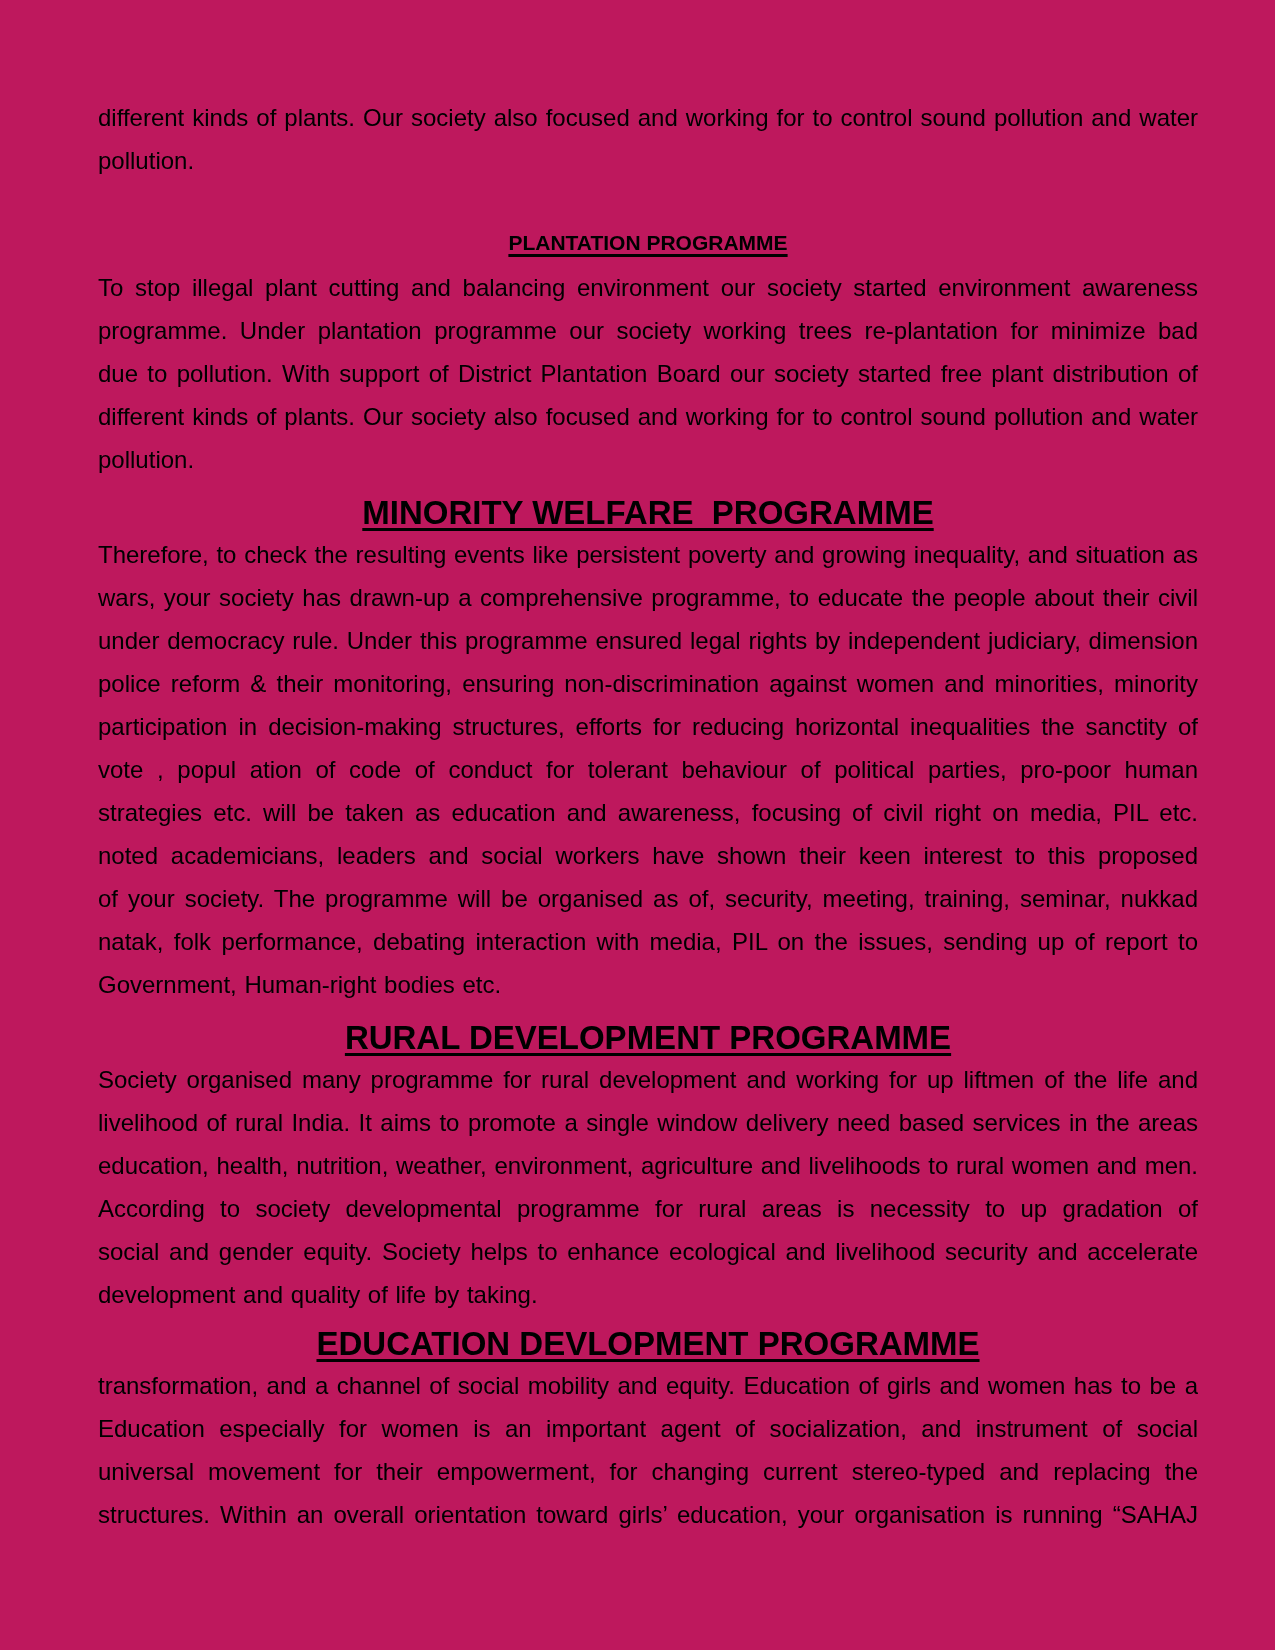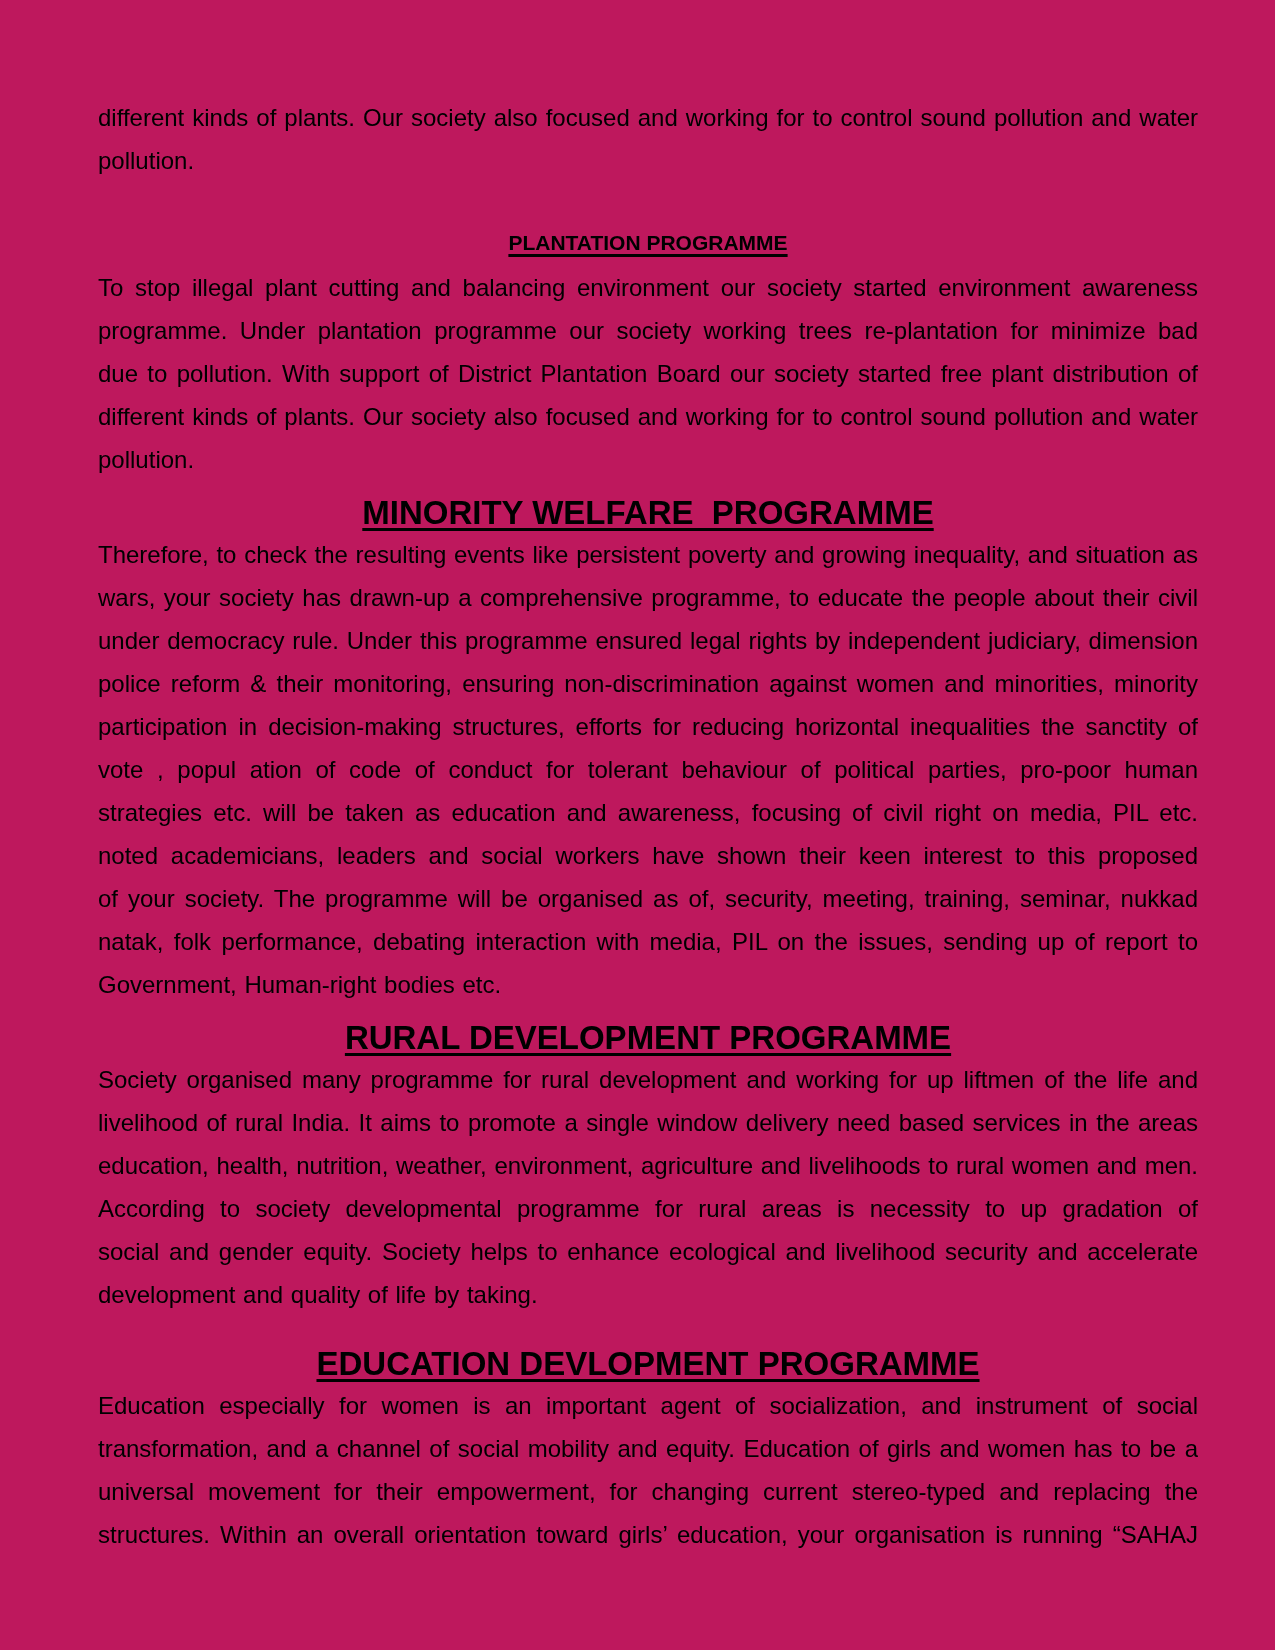--- a/index.html
+++ b/index.html
@@ -50,21 +50,21 @@
     font-size: 21px;
     line-height: 46px;
     margin-top: 38px;
   }
   .heading.h2, .heading.h3, .heading.h4 {
     font-size: 33px;
     line-height: 40px;
     margin-top: 12px;
   }
   .heading.h4 {
-    margin-top: 28px;
+    margin-top: 8px;
   }
 </style>
 </head>
 <body>
 
 <div class="page" id="page">
     <div class="paragraph">
       <div class="line">different kinds of plants. Our society also focused and working for to control sound pollution and water</div>
       <div class="line last">pollution.</div>
     </div>
@@ -94,18 +94,18 @@
     <div class="paragraph">
       <div class="line">Society organised many programme for rural development and working for up liftmen of the life and</div>
       <div class="line">livelihood of rural India. It aims to promote a single window delivery need based services in the areas of</div>
       <div class="line">education, health, nutrition, weather, environment, agriculture and livelihoods to rural women and men.</div>
       <div class="line">According to society developmental programme for rural areas is necessity to up gradation of economic,</div>
       <div class="line">social and gender equity. Society helps to enhance ecological and livelihood security and accelerate human</div>
       <div class="line last">development and quality of life by taking.</div>
     </div>
     <div class="heading h4"><span class="heading-text">EDUCATION DEVLOPMENT PROGRAMME</span></div>
     <div class="paragraph">
+      <div class="line">transformation, and a channel of social mobility and equity. Education of girls and women has to be a</div>
       <div class="line">Education especially for women is an important agent of socialization, and instrument of social</div>
-      <div class="line">transformation, and a channel of social mobility and equity. Education of girls and women has to be a</div>
       <div class="line">universal movement for their empowerment, for changing current stereo-typed and replacing the existing</div>
       <div class="line">structures. Within an overall orientation toward girls’ education, your organisation is running “SAHAJ</div>
     </div>
   </div>
 
 </body></html>

